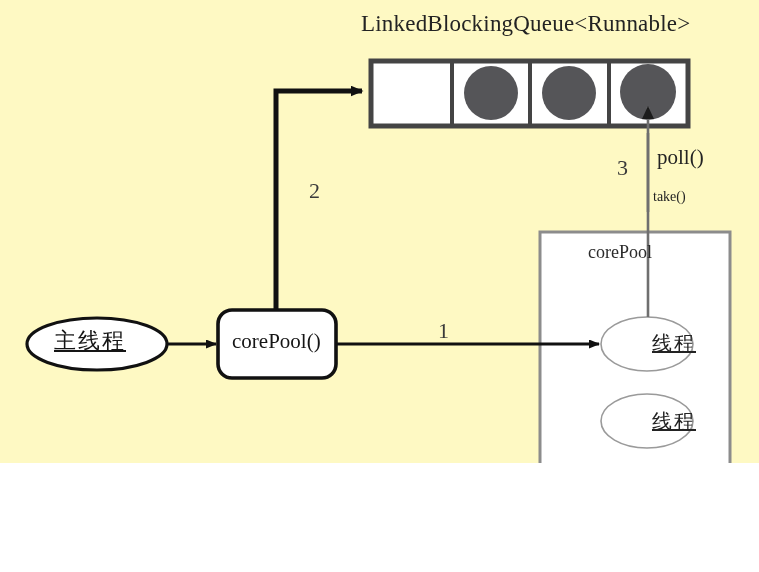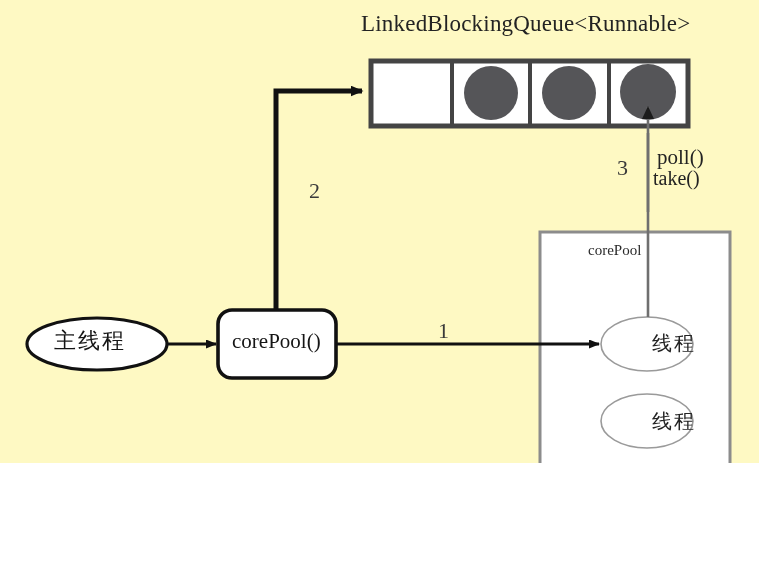--- a/index.html
+++ b/index.html
@@ -33,25 +33,26 @@
   #queue-title {
     left: 361px;
     top: 12px;
     font-size: 23px;
     letter-spacing: 0.2px;
   }
   #label-step-2 { left: 309px; top: 180px; font-size: 22px; color: #3a3a3a; }
   #label-step-1 { left: 438px; top: 320px; font-size: 22px; color: #3a3a3a; }
   #label-step-3 { left: 617px; top: 157px; font-size: 22px; color: #3a3a3a; }
   #label-poll   { left: 657px; top: 139px; font-size: 21px; margin-top: 8px; }
-  #label-take   { left: 653px; top: 168px; font-size: 20px; }
-  #label-corepool { left: 588px; top: 243px; font-size: 15px; color: #2b2b2b; }
+  #label-take   { left: 653px; top: 190px; font-size: 14px; }
+  #label-corepool { left: 588px; top: 243px; font-size: 18px; color: #2b2b2b; }
   #label-execute  { left: 232px; top: 331px; font-size: 21px; color: #151515; }
   .cjk {
     font-family: "DejaVu Sans", "Liberation Sans", sans-serif;
+    text-decoration: underline;
   }
   #label-main-thread {
     left: 54px; top: 330px; font-size: 22px; color: #151515; letter-spacing: 2px;
   }
   .label-worker {
     font-size: 20px; color: #232323; letter-spacing: 2px; margin-left: 35px;
   }
   #label-worker-0 { left: 617px; top: 333px; }
   #label-worker-1 { left: 617px; top: 411px; }
   #label-worker-2 { left: 617px; top: 488px; }

